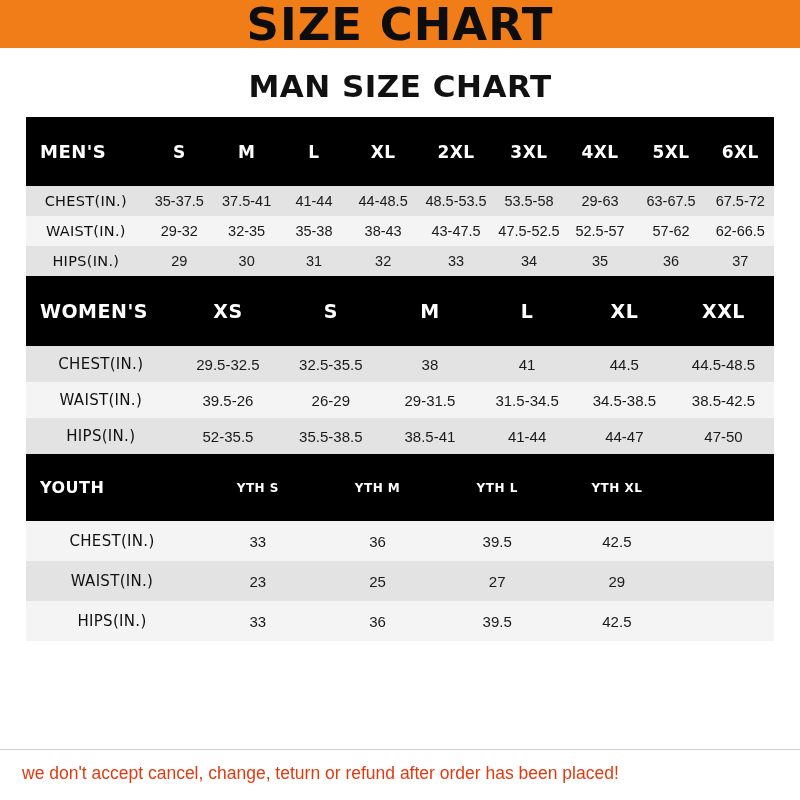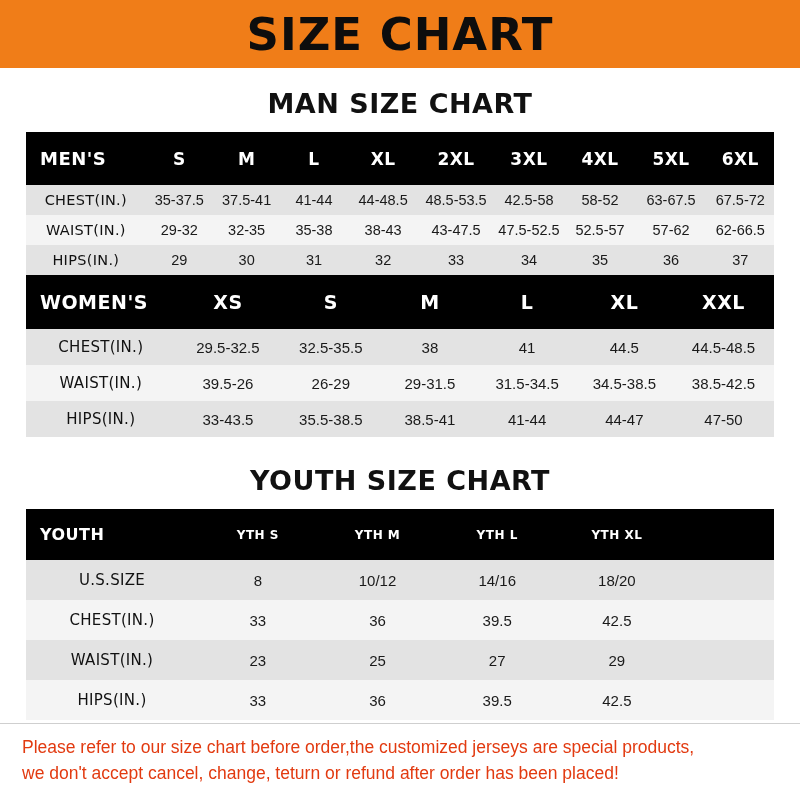--- a/index.html
+++ b/index.html
@@ -18,21 +18,21 @@
     height: 800px;
     position: relative;
     background: #ffffff;
     box-sizing: border-box;
     display: flex;
     flex-direction: column;
   }
   
   .header {
     background: #f07d18;
-    height: 68px;
+    height: 48px;
     display: flex;
     align-items: center;
     justify-content: center;
     flex: none;
   }
   .header-title {
     font-family: "DejaVu Sans", sans-serif;
     font-weight: bold;
     font-size: 45px;
     letter-spacing: 1px;
@@ -43,42 +43,42 @@
   .content {
     padding: 0 26px;
     flex: 1 1 auto;
     display: flex;
     flex-direction: column;
   }
   .section-title {
     text-align: center;
     font-family: "DejaVu Sans", sans-serif;
     font-weight: bold;
-    font-size: 27px;
+    font-size: 31px;
     color: #111111;
     letter-spacing: 0.5px;
   }
   .t1 { margin-top: 20px; margin-bottom: 13px; }
   .t2 { margin-top: 28px; margin-bottom: 13px; }
   .t3 { margin-top: 28px; margin-bottom: 13px; }
 
   table {
     width: 100%;
     border-collapse: collapse;
     table-layout: fixed;
   }
   thead tr {
     background: #000000;
   }
   thead th {
     color: #ffffff;
     font-family: "DejaVu Sans", sans-serif;
     font-weight: bold;
     font-size: 17px;
-    padding: 16px 0;
+    padding: 24px 0;
     text-align: center;
     letter-spacing: 0.5px;
   }
   thead th.first {
     text-align: left;
     padding-left: 14px;
     font-size: 18px;
   }
   tbody td {
     font-family: "Liberation Sans", sans-serif;
@@ -159,22 +159,22 @@
         </tr>
       </thead>
       <tbody>
         <tr class="odd">
           <td class="first">CHEST(IN.)</td>
           <td>35-37.5</td>
           <td>37.5-41</td>
           <td>41-44</td>
           <td>44-48.5</td>
           <td>48.5-53.5</td>
-          <td>42.5-58</td>
-          <td>58-52</td>
+          <td>53.5-58</td>
+          <td>29-63</td>
           <td>63-67.5</td>
           <td>67.5-72</td>
         </tr>
         <tr class="even">
           <td class="first">WAIST(IN.)</td>
           <td>29-32</td>
           <td>32-35</td>
           <td>35-38</td>
           <td>38-43</td>
           <td>43-47.5</td>
@@ -233,59 +233,50 @@
           <td class="first">WAIST(IN.)</td>
           <td>39.5-26</td>
           <td>26-29</td>
           <td>29-31.5</td>
           <td>31.5-34.5</td>
           <td>34.5-38.5</td>
           <td>38.5-42.5</td>
         </tr>
         <tr class="odd">
           <td class="first">HIPS(IN.)</td>
-          <td>33-43.5</td>
+          <td>52-35.5</td>
           <td>35.5-38.5</td>
           <td>38.5-41</td>
           <td>41-44</td>
           <td>44-47</td>
           <td>47-50</td>
         </tr>
       </tbody>
     </table>
 
-    <div class="section-title t3">YOUTH SIZE CHART</div>
     <table class="youth">
       <colgroup>
         <col style="width:23%">
           <col style="width:16%">
           <col style="width:16%">
           <col style="width:16%">
           <col style="width:16%">
           <col style="width:13%">
       </colgroup>
       <thead>
         <tr>
           <th class="first">YOUTH</th>
           <th>YTH S</th>
           <th>YTH M</th>
           <th>YTH L</th>
           <th>YTH XL</th>
           <th></th>
         </tr>
       </thead>
       <tbody>
-        <tr class="odd">
-          <td class="first">U.S.SIZE</td>
-          <td>8</td>
-          <td>10/12</td>
-          <td>14/16</td>
-          <td>18/20</td>
-          <td></td>
-        </tr>
         <tr class="even">
           <td class="first">CHEST(IN.)</td>
           <td>33</td>
           <td>36</td>
           <td>39.5</td>
           <td>42.5</td>
           <td></td>
         </tr>
         <tr class="odd">
           <td class="first">WAIST(IN.)</td>
@@ -302,17 +293,16 @@
           <td>39.5</td>
           <td>42.5</td>
           <td></td>
         </tr>
       </tbody>
     </table>
 
   </div>
 
   <div class="note">
-    <div>Please refer to our size chart before order,the customized jerseys are special products,</div>
     <div>we don't accept cancel, change, teturn or refund after order has been placed!</div>
   </div>
 
 </div>
 
 </body></html>

